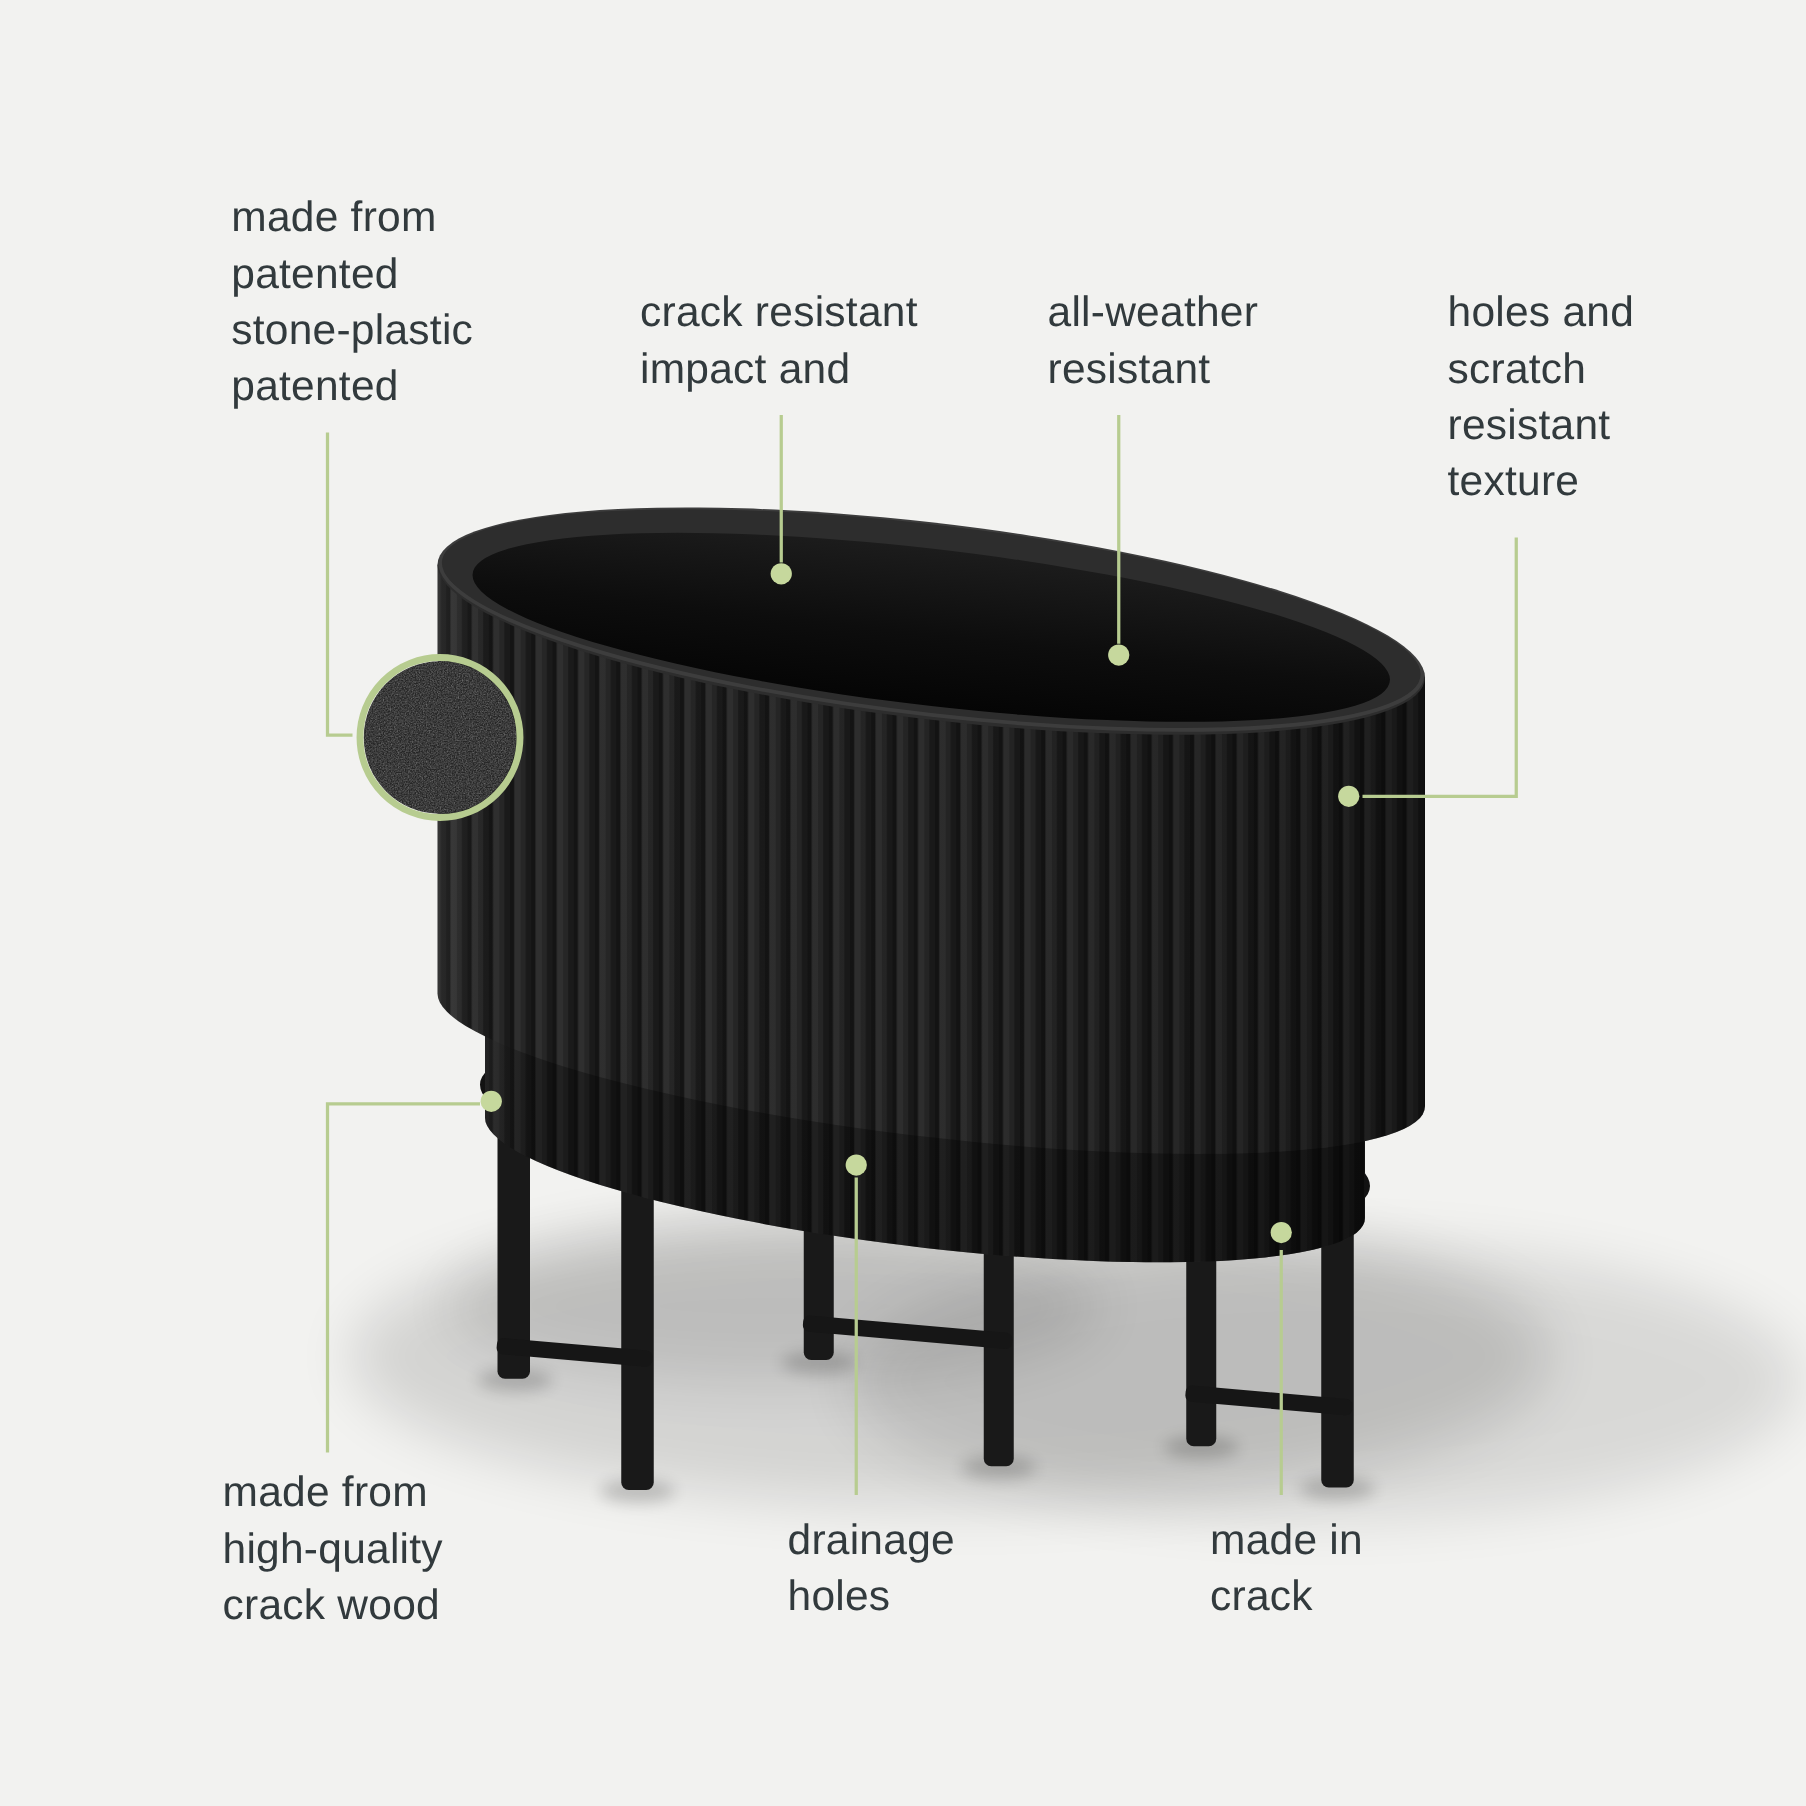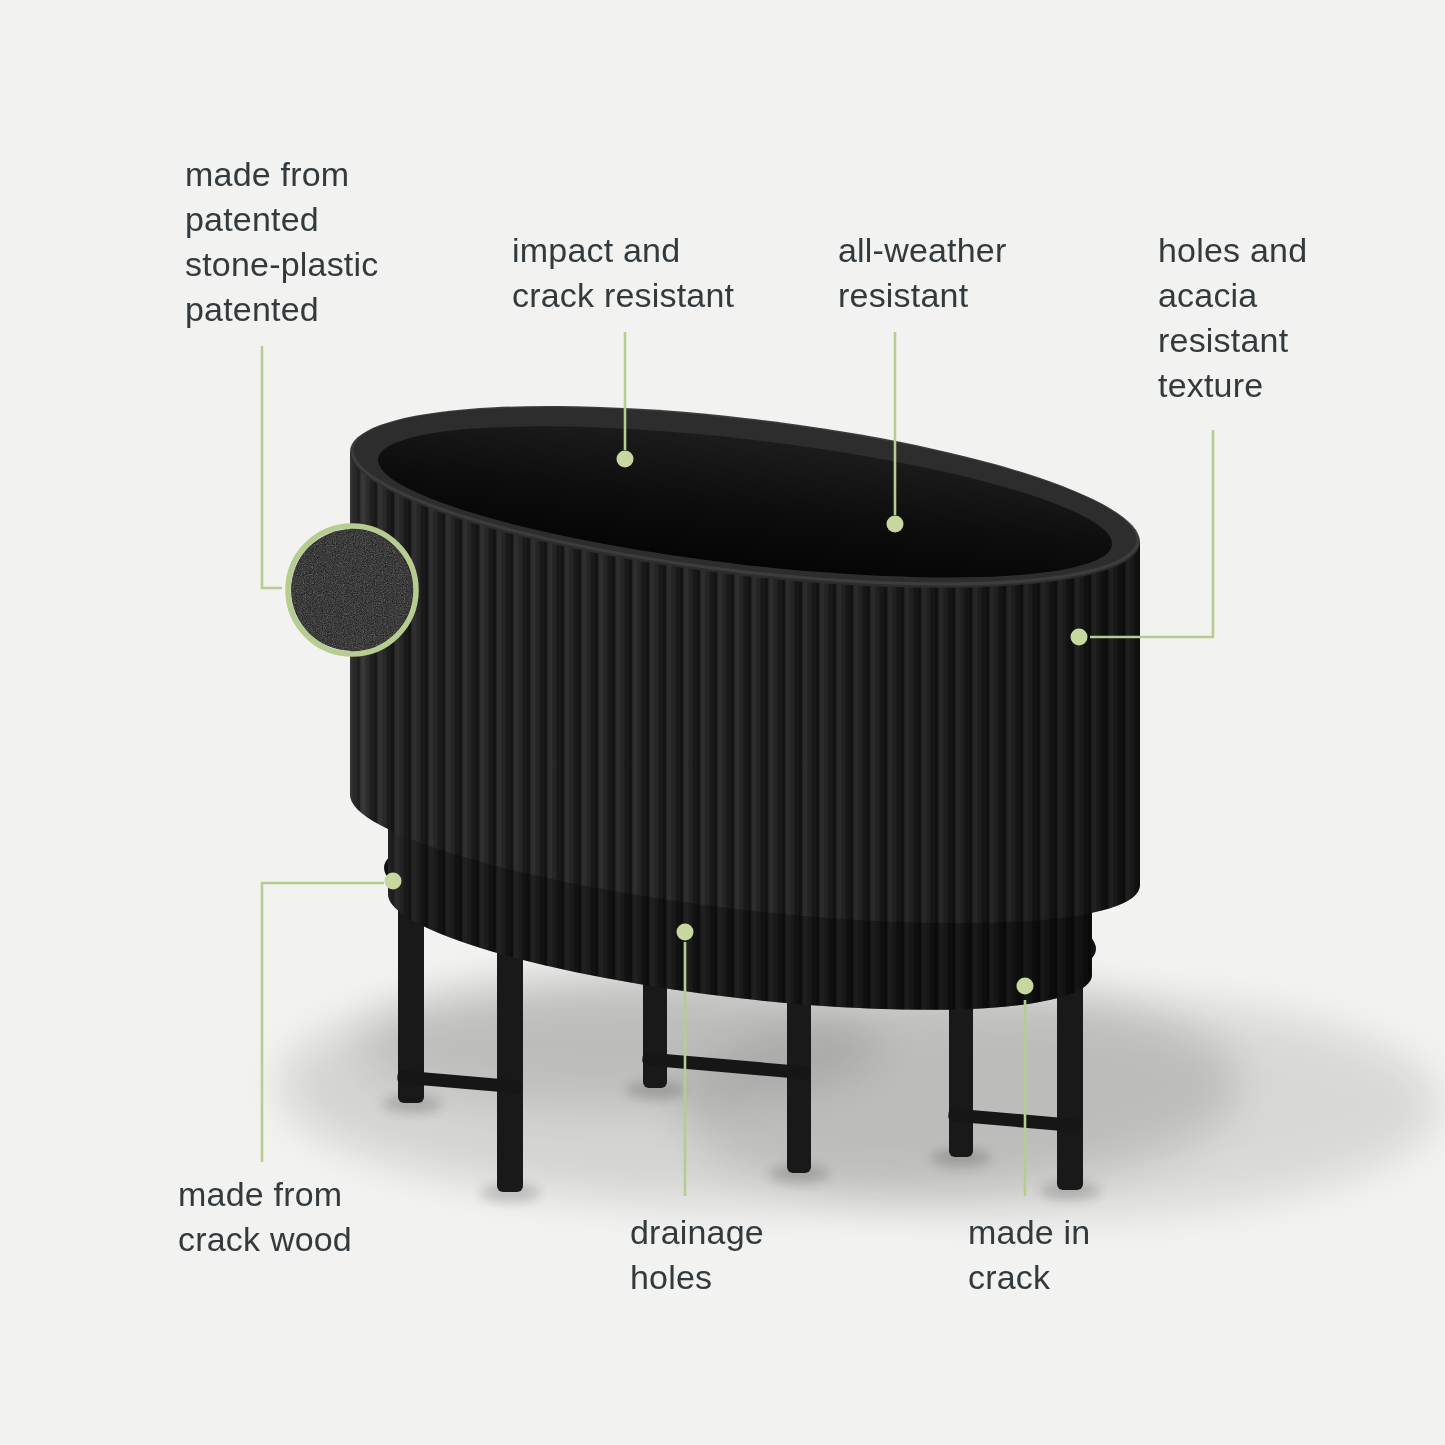--- a/index.html
+++ b/index.html
@@ -138,38 +138,39 @@
   </svg>
 
   <div class="callout" style="left:185px;top:152px">
     <span>made from</span>
     <span>patented</span>
     <span>stone-plastic</span>
     <span>patented</span>
   </div>
 
   <div class="callout" style="left:512px;top:228px">
+    <span>crack resistant</span>
     <span>impact and</span>
-    <span>crack resistant</span>
   </div>
 
   <div class="callout" style="left:838px;top:228px">
     <span>all-weather</span>
     <span>resistant</span>
   </div>
 
   <div class="callout" style="left:1158px;top:228px">
     <span>holes and</span>
-    <span>acacia</span>
+    <span>scratch</span>
     <span>resistant</span>
     <span>texture</span>
   </div>
 
   <div class="callout" style="left:178px;top:1172px">
     <span>made from</span>
+    <span>high-quality</span>
     <span>crack wood</span>
   </div>
 
   <div class="callout" style="left:630px;top:1210px">
     <span>drainage</span>
     <span>holes</span>
   </div>
 
   <div class="callout" style="left:968px;top:1210px">
     <span>made in</span>

